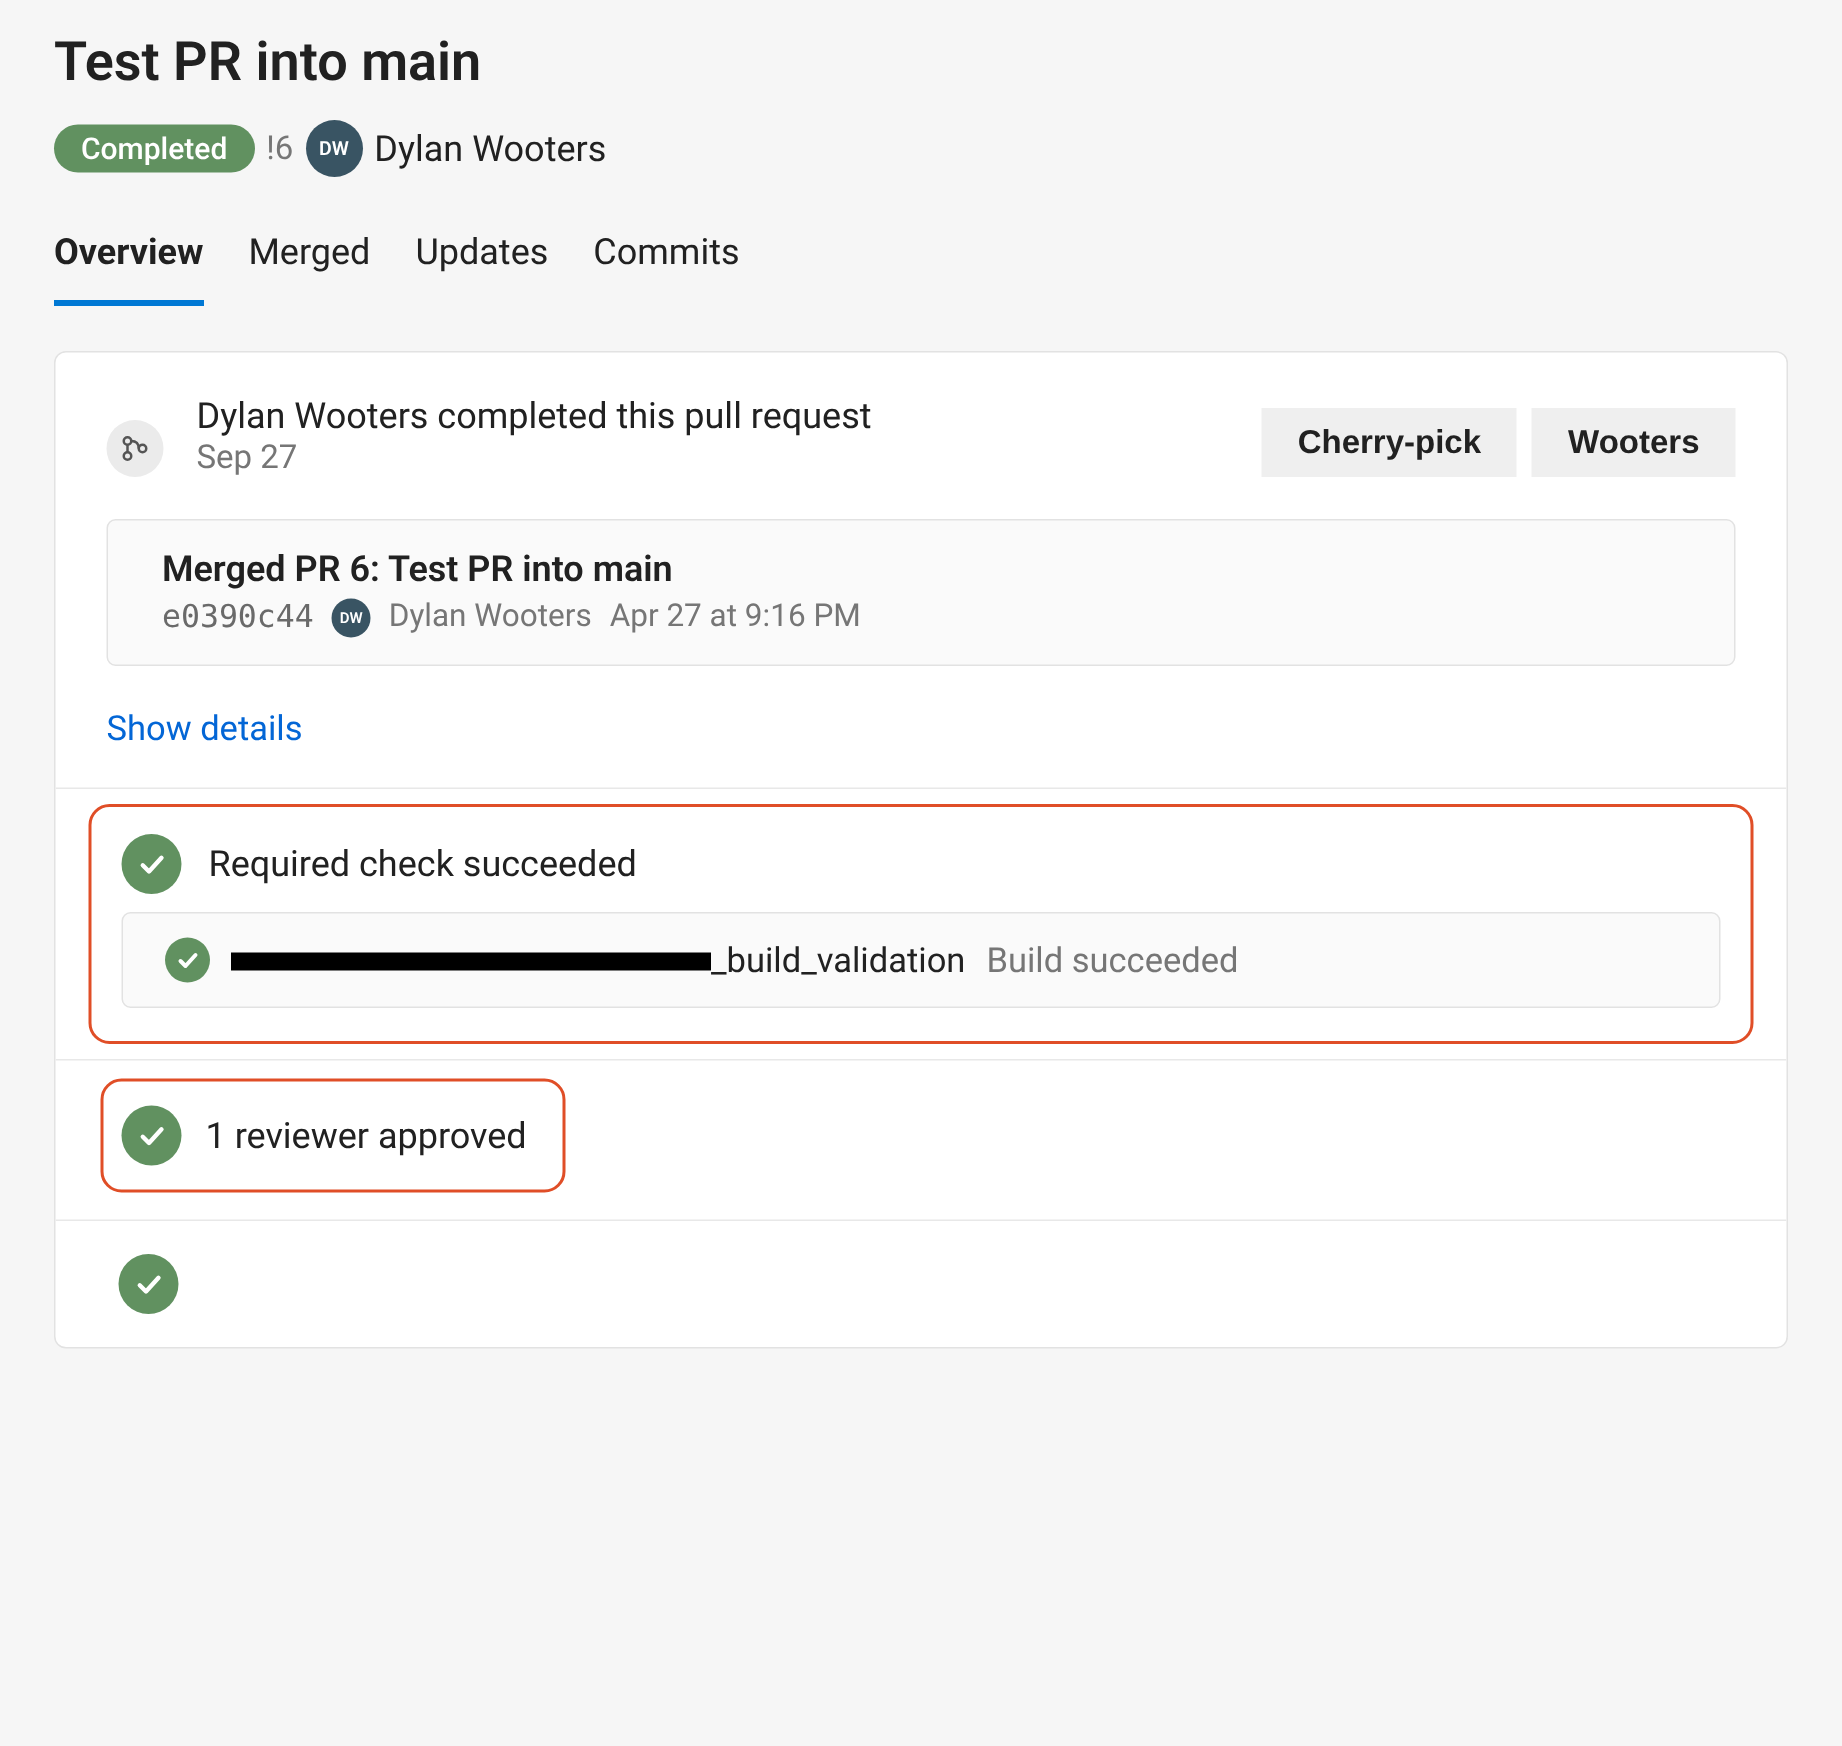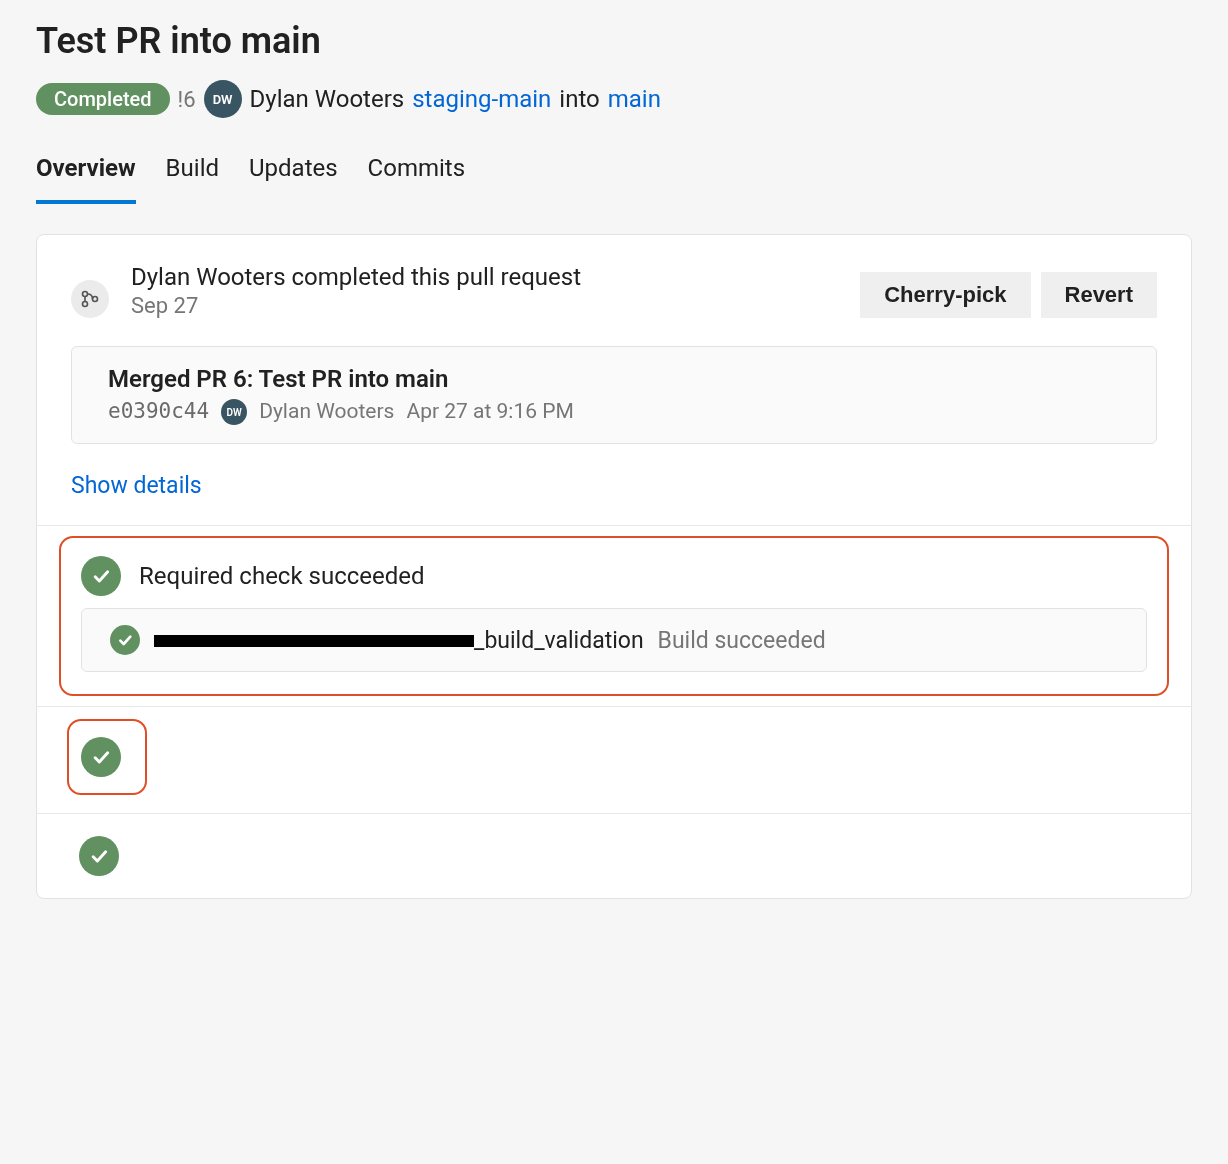--- a/index.html
+++ b/index.html
@@ -248,30 +248,25 @@
 </head>
 <body>
 
 <h1 class="pr-title">Test PR into main</h1>
 
 <div class="meta-row">
   <span class="status-badge">Completed</span>
   <span class="pr-id">!6</span>
   <span class="avatar-sm">DW</span>
   <span class="author-name">Dylan Wooters</span>
-  <span class="branch-group">
-    <a class="branch-link">staging-main</a>
-    <span class="into-text">into</span>
-    <a class="branch-link">main</a>
-  </span>
 </div>
 
 <div class="tabs">
   <div class="tab active">Overview</div>
-  <div class="tab">Build</div>
+  <div class="tab">Merged</div>
   <div class="tab">Updates</div>
   <div class="tab">Commits</div>
 </div>
 
 <div class="card">
 
   <div class="completion-row">
     <div class="merge-icon-circle">
       <svg width="20" height="20" viewBox="0 0 24 24" fill="none" stroke="#555" stroke-width="2">
         <circle cx="6" cy="6" r="3"></circle>
@@ -280,21 +275,21 @@
         <path d="M6 9v6"></path>
           <path d="M9 6c5 0 6 3 6 6"></path>
       </svg>
     </div>
     <div class="completion-text">
       <div class="completion-title">Dylan Wooters completed this pull request</div>
       <div class="completion-date">Sep 27</div>
     </div>
     <div class="action-buttons">
       <button class="btn">Cherry-pick</button>
-      <button class="btn">Revert</button>
+      <button class="btn">Wooters</button>
     </div>
   </div>
 
   <div class="commit-box">
     <div class="commit-title">Merged PR 6: Test PR into main</div>
     <div class="commit-meta">
       <span class="commit-hash">e0390c44</span>
       <span class="avatar-xs">DW</span>
       <span>Dylan Wooters</span>
       <span>Apr 27 at 9:16 PM</span>
@@ -328,20 +323,21 @@
   </div>
 
   <div class="divider"></div>
 
   <div class="highlight-box-sm">
     <div class="green-circle">
       <svg class="check-svg" viewBox="0 0 24 24" fill="none" stroke="#fff" stroke-width="3.5" stroke-linecap="round" stroke-linejoin="round">
           <polyline points="5 13 10 18 20 7"></polyline>
         </svg>
     </div>
+    <div class="status-title">1 reviewer approved</div>
   </div>
 
   <div class="divider"></div>
 
   <div class="panel">
     <div class="status-row" style="padding-left:20px;">
       <div class="green-circle">
         <svg class="check-svg" viewBox="0 0 24 24" fill="none" stroke="#fff" stroke-width="3.5" stroke-linecap="round" stroke-linejoin="round">
             <polyline points="5 13 10 18 20 7"></polyline>
           </svg>

